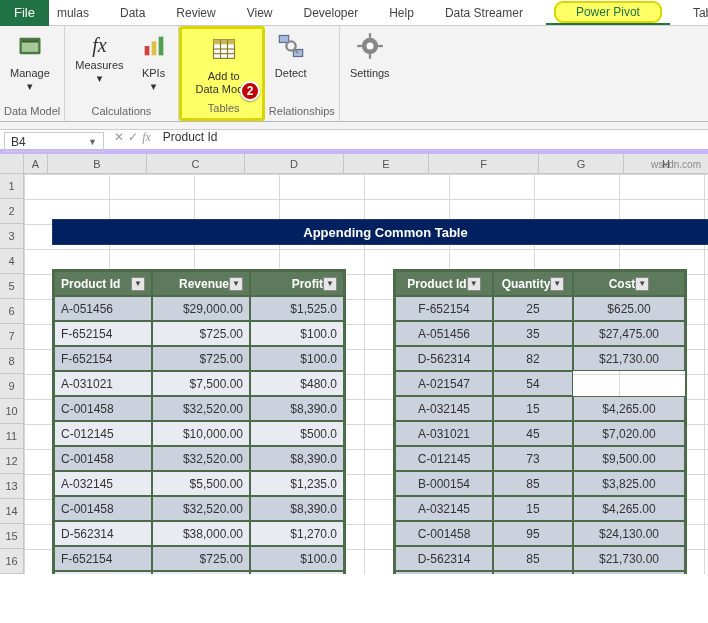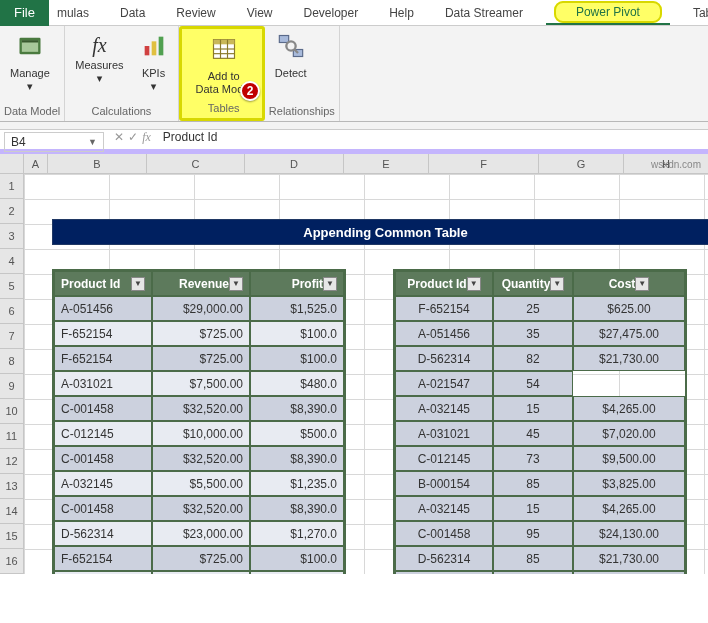--- a/index.html
+++ b/index.html
@@ -145,20 +145,40 @@
               <circle cx="12" cy="12" r="4" fill="none" stroke="#888" stroke-width="2"></circle>
               <line x1="15" y1="15" x2="18" y2="18" stroke="#888" stroke-width="2"></line>
             </svg>
         </span>
         <span>Detect</span>
       </div>
     </div>
     <div class="rgroup-label">Relationships</div>
   </div>
 
+  <div class="rgroup" style="border-right:none">
+    <div class="rgroup-row">
+      <div class="rbtn">
+        <span class="ico">
+          <svg class="icon" viewBox="0 0 24 24">
+              <circle cx="12" cy="12" r="7" fill="#888"></circle>
+              <circle cx="12" cy="12" r="3" fill="#fff"></circle>
+              <g fill="#888">
+                <rect x="11" y="1" width="2" height="4"></rect>
+                <rect x="11" y="19" width="2" height="4"></rect>
+                <rect x="1" y="11" width="4" height="2"></rect>
+                <rect x="19" y="11" width="4" height="2"></rect>
+              </g>
+            </svg>
+        </span>
+        <span>Settings</span>
+      </div>
+    </div>
+    <div class="rgroup-label">&nbsp;</div>
+  </div>
 </div>
 
 <div style="height:8px;background:#f3f3f3;border-bottom:1px solid #ccc"></div>
 
 <div class="namebox-bar">
   <div class="namebox">
     <span>B4</span>
     <span style="font-size:9px;color:#666">▼</span>
   </div>
   <div class="fx-icons">
@@ -261,21 +281,21 @@
             <div class="tcell c2w">$5,500.00</div>
             <div class="tcell c3w">$1,235.0</div>
           </div>
           <div class="trow body even">
             <div class="tcell c1w">C-001458</div>
             <div class="tcell c2w">$32,520.00</div>
             <div class="tcell c3w">$8,390.0</div>
           </div>
           <div class="trow body odd">
             <div class="tcell c1w">D-562314</div>
-            <div class="tcell c2w">$23,000.00</div>
+            <div class="tcell c2w">$38,000.00</div>
             <div class="tcell c3w">$1,270.0</div>
           </div>
           <div class="trow body even">
             <div class="tcell c1w">F-652154</div>
             <div class="tcell c2w">$725.00</div>
             <div class="tcell c3w">$100.0</div>
           </div>
           <div class="trow body odd">
             <div class="tcell c1w">C-012145</div>
             <div class="tcell c2w">$10,000.00</div>

